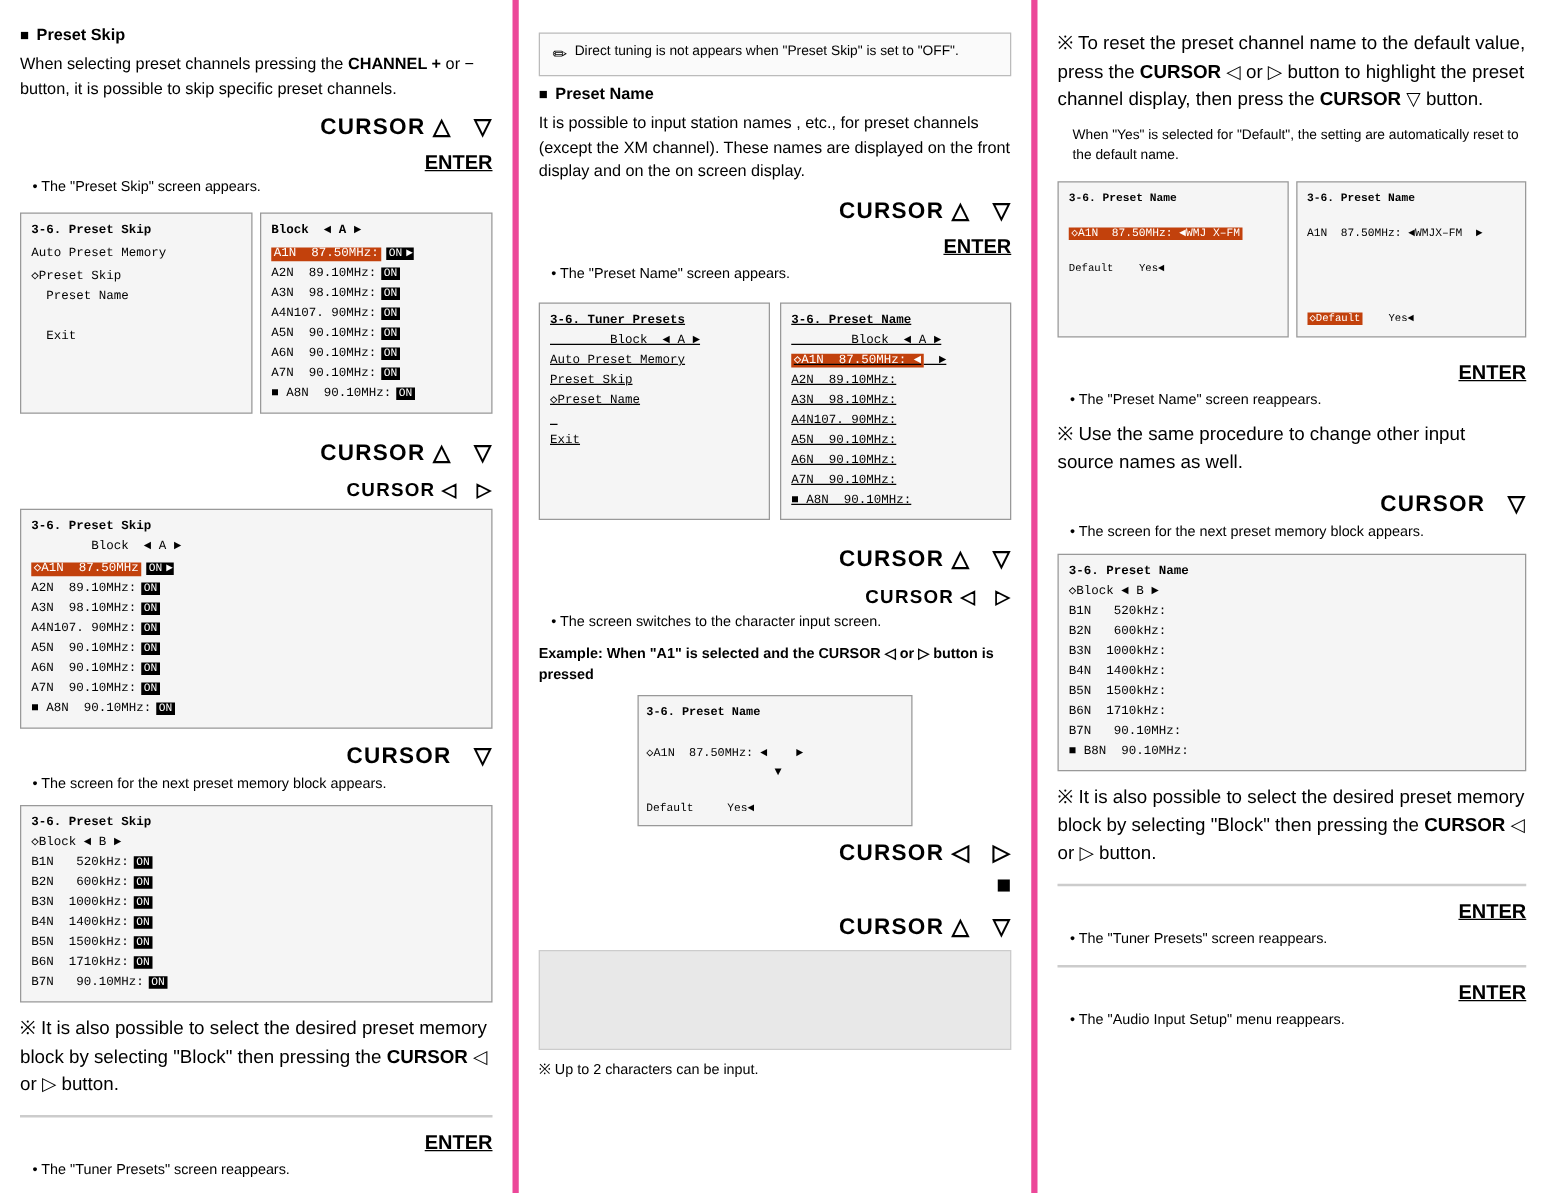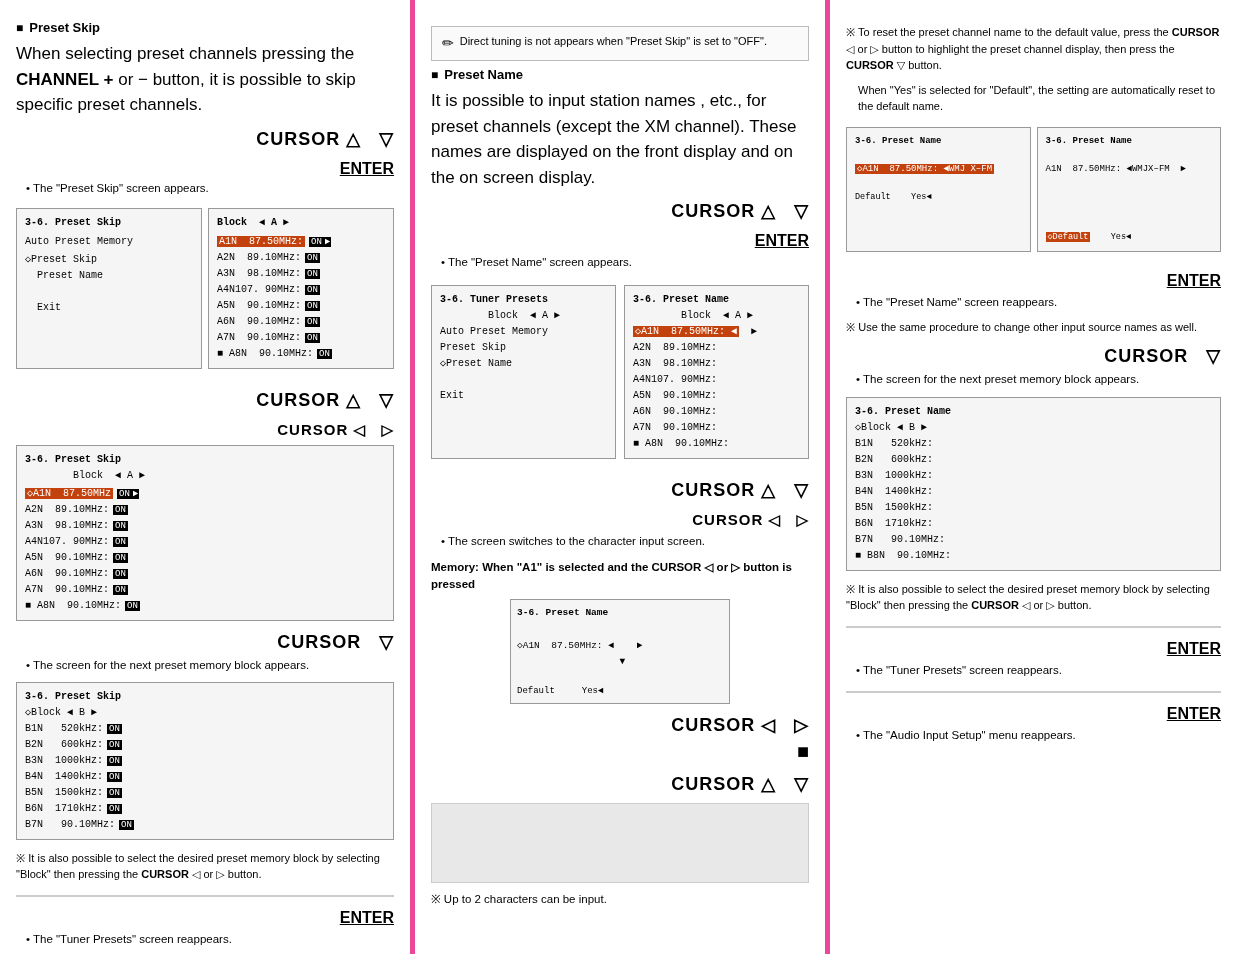--- a/index.html
+++ b/index.html
@@ -35,21 +35,21 @@
       align-items: center;
       gap: 6px;
     }
 
     h3::before {
       content: '■';
       font-size: 12px;
     }
 
     p {
-      font-size: 17px;
+      font-size: 13px;
       line-height: 1.5;
       margin-bottom: 8px;
     }
 
     .center-block {
       text-align: right;
       margin: 10px 0 4px 0;
     }
 
     .cursor-label {
@@ -97,21 +97,21 @@
 
     .screen-box .on-badge {
       background: #000;
       color: #fff;
       font-size: 9px;
       padding: 0 2px;
       margin-left: 4px;
     }
 
     .note-text {
-      font-size: 11px;
+      font-size: 15px;
       line-height: 1.5;
       margin: 4px 0 8px 0;
     }
 
     .note-text::before {
       content: '※ ';
     }
 
     .section-divider {
       border-top: 2px solid #ccc;
@@ -272,21 +272,21 @@
 
     <div class="center-block">
       <span class="cursor-label">CURSOR △ &nbsp; ▽</span>
     </div>
 
     <div class="center-block">
       <span class="enter-label">ENTER</span>
     </div>
     <p class="bullet-text">The "Preset Name" screen appears.</p>
 
-    <div style="display:flex; gap:8px; margin: 6px 0 10px 0;">
+    <div style="display:flex; gap:8px; margin: 6px 0 10px 0; text-decoration: underline;">
       <div class="screen-box" style="flex:1;">
         <div style="font-weight:bold;">3-6. Tuner Presets</div>
         <div>&nbsp;&nbsp;&nbsp;&nbsp;&nbsp;&nbsp;&nbsp;&nbsp;Block &nbsp;◄ A ►</div>
         <div>Auto Preset Memory</div>
         <div>Preset Skip</div>
         <div>◇Preset Name</div>
         <div>&nbsp;</div>
         <div>Exit</div>
       </div>
       <div class="screen-box" style="flex:1;">
@@ -305,21 +305,21 @@
 
     <div class="center-block">
       <span class="cursor-label">CURSOR △ &nbsp; ▽</span>
     </div>
 
     <div class="center-block">
       <span class="cursor-small">CURSOR ◁ &nbsp; ▷</span>
     </div>
     <p class="bullet-text">The screen switches to the character input screen.</p>
 
-    <p class="example-label"><span>Memory:</span> When "A1" is selected and the <strong>CURSOR</strong> ◁ or ▷ button is pressed</p>
+    <p class="example-label"><span>Example:</span> When "A1" is selected and the <strong>CURSOR</strong> ◁ or ▷ button is pressed</p>
 
     <div class="screen-small">
       <div style="font-weight:bold; margin-bottom:3px;">3-6. Preset Name</div>
       <div>&nbsp;</div>
       <div>◇A1N &nbsp;87.50MHz: ◄ &nbsp;&nbsp; ►</div>
       <div>&nbsp;&nbsp;&nbsp;&nbsp;&nbsp;&nbsp;&nbsp;&nbsp;&nbsp;&nbsp;&nbsp;&nbsp;&nbsp;&nbsp;&nbsp;&nbsp;&nbsp;&nbsp;▼</div>
       <div>&nbsp;</div>
       <div style="font-size:9px;">Default &nbsp;&nbsp;&nbsp; Yes◄</div>
     </div>
 

